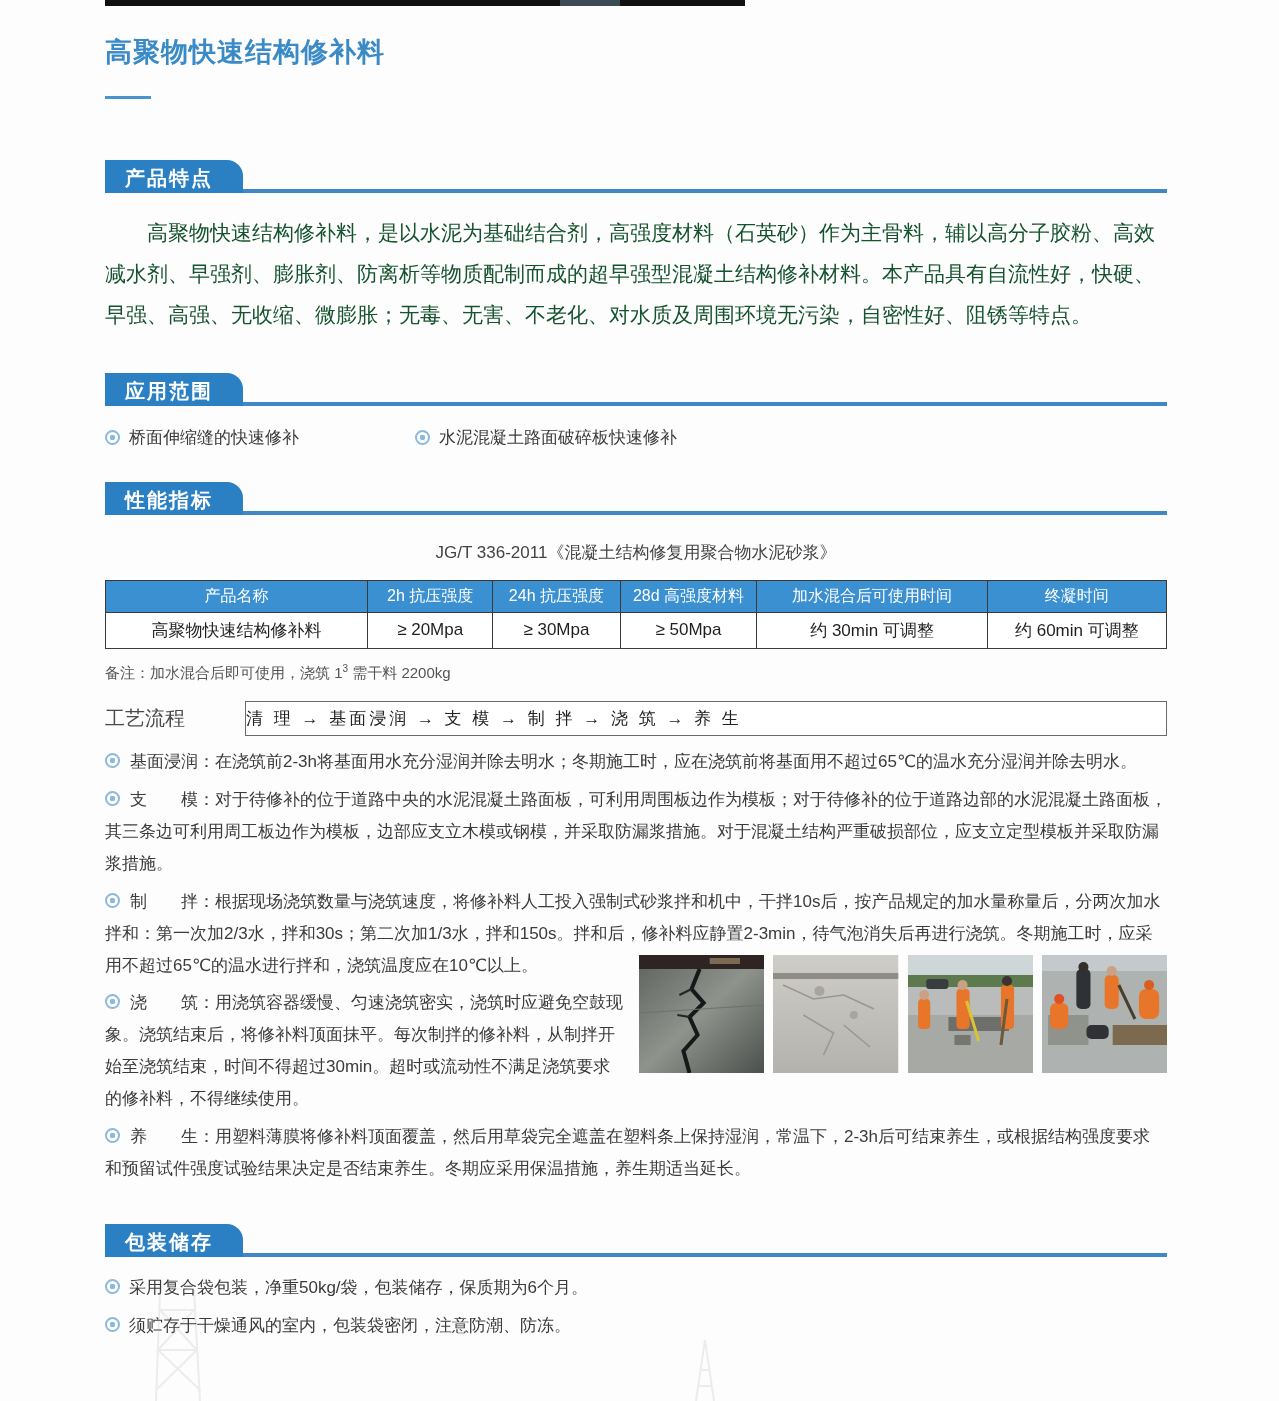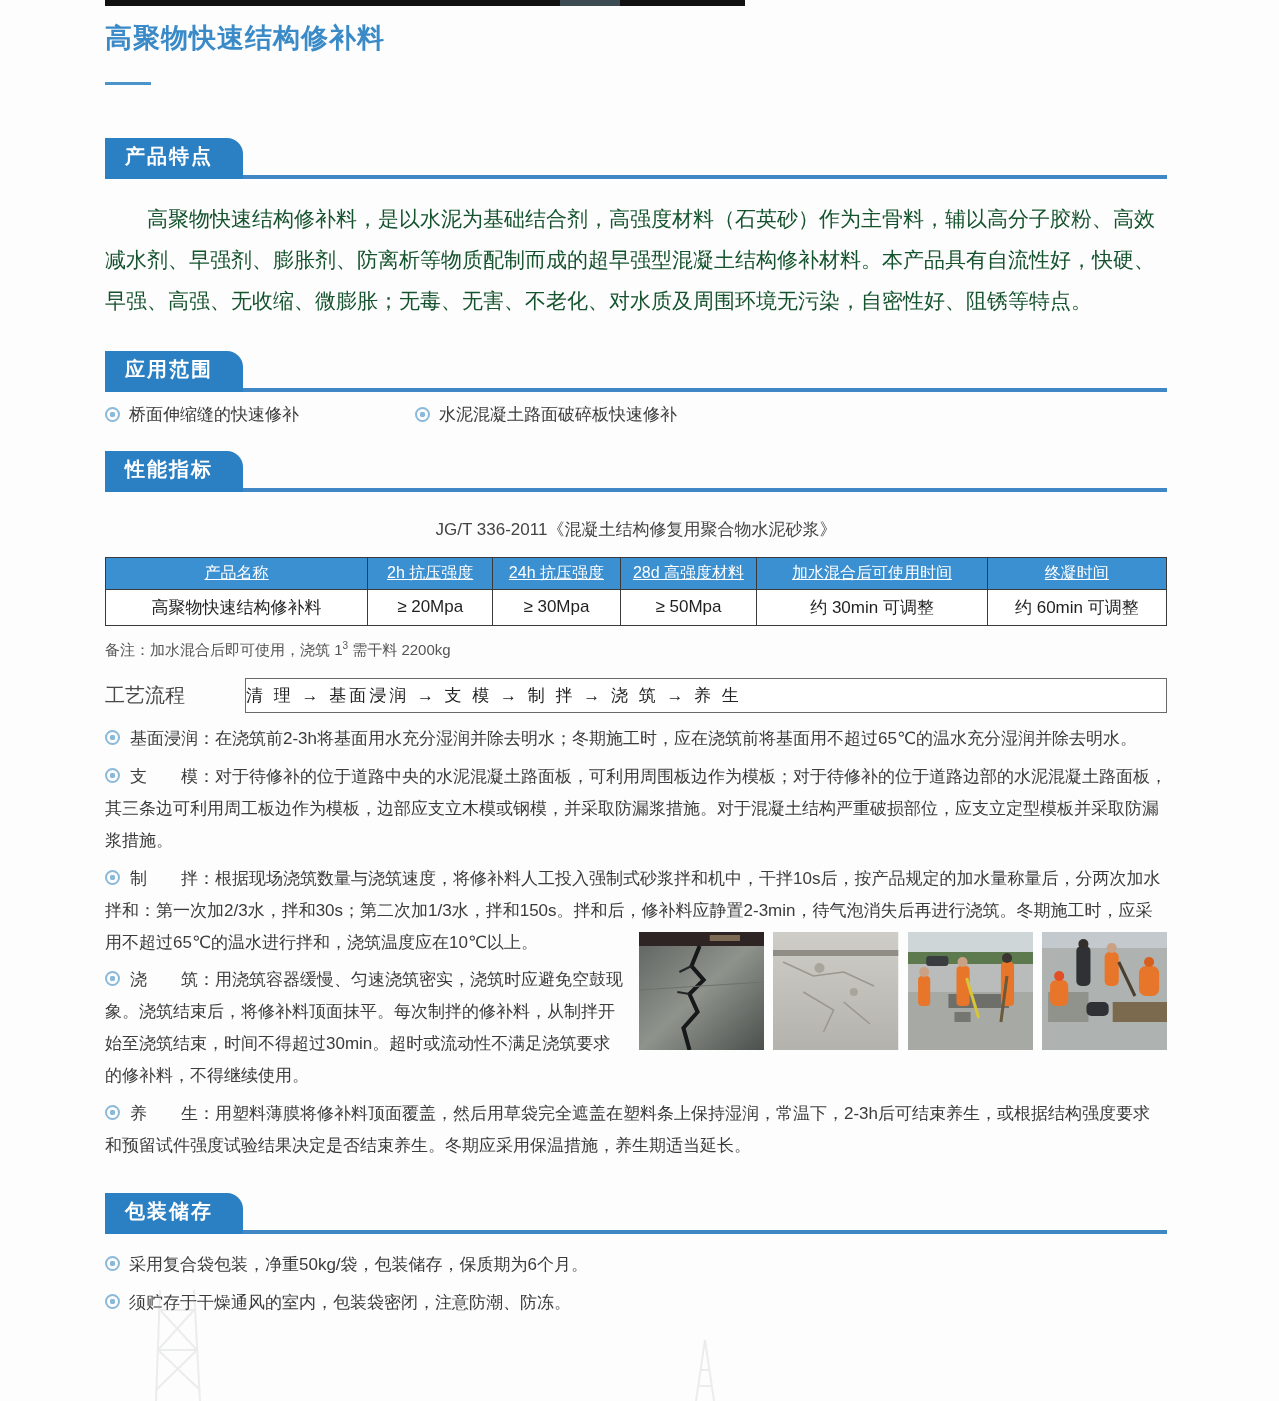--- a/index.html
+++ b/index.html
@@ -4,51 +4,51 @@
 <style>
   html,body{margin:0;padding:0;}
   body{
     width:1279px;height:1401px;position:relative;
     background:#fdfdfd;color:#3a3a3a;
     font-family:"Liberation Sans","DejaVu Sans",sans-serif;
     overflow:hidden;
   }
   .crop-strip{position:absolute;left:105px;top:0;width:640px;height:6px;background:#111;}
   .crop-strip .lite{position:absolute;left:455px;top:0;width:60px;height:6px;background:#3c4a52;}
-  .content{position:absolute;left:105px;top:8px;width:1062px;}
+  .content{position:absolute;left:105px;top:22px;width:1062px;}
 
   .doc-title{color:#3a8ac8;font-size:27px;font-weight:bold;letter-spacing:1px;margin-top:12px;}
   .title-dash{width:46px;height:3px;background:#4a93cb;margin-top:26px;}
 
   .sec-head{position:relative;height:36px;border-bottom:4px solid #3f88c5;margin-top:0;}
   .sec-tab{
     position:absolute;left:0;bottom:-4px;
     background:#2b7fc3;color:#fff;font-size:20px;font-weight:bold;
-    padding:7px 30px 12px 20px;border-radius:0 16px 0 0;letter-spacing:2px;
+    padding:7px 30px 4px 20px;border-radius:0 16px 0 0;letter-spacing:2px;
     line-height:22px;
   }
 
   .para{font-size:21px;line-height:1.95;text-indent:2em;margin:20px 0 0 0;color:#14532d;}
 
   .ring{
     display:inline-block;width:11px;height:11px;border:2px solid #8ab9da;border-radius:50%;
     background:radial-gradient(circle at 50% 50%, #8ab9da 0 2.6px, transparent 3px);
     vertical-align:-1px;margin-right:9px;flex:none;
   }
 
-  .app-row{display:flex;margin-top:11px;font-size:17px;align-items:center;}
+  .app-row{display:flex;margin-top:20px;font-size:17px;align-items:center;}
   .app-item{display:flex;align-items:center;}
   .app-item:first-child{width:310px;}
 
   .std-line{text-align:center;font-size:17px;color:#444;margin-top:26px;}
 
   table.perf{border-collapse:collapse;width:100%;margin-top:16px;table-layout:fixed;}
   table.perf th{
     background:#3b90d2;color:#fff;font-size:16px;font-weight:normal;
-    border:1px solid #3a3a3a;padding:5px 2px;text-decoration:underline;
+    border:1px solid #3a3a3a;padding:5px 2px;
   }
   table.perf td{
     background:#fff;color:#1f1f1f;font-size:17px;font-weight:500;text-align:center;
     border:1px solid #3a3a3a;padding:6px 2px;
   }
   .note{font-size:15px;color:#555;margin-top:14px;}
   .note sup{font-size:10px;}
 
   .flow-row{display:flex;align-items:center;margin-top:18px;}
   .flow-label{font-size:20px;color:#4a4a4a;width:140px;flex:none;}

